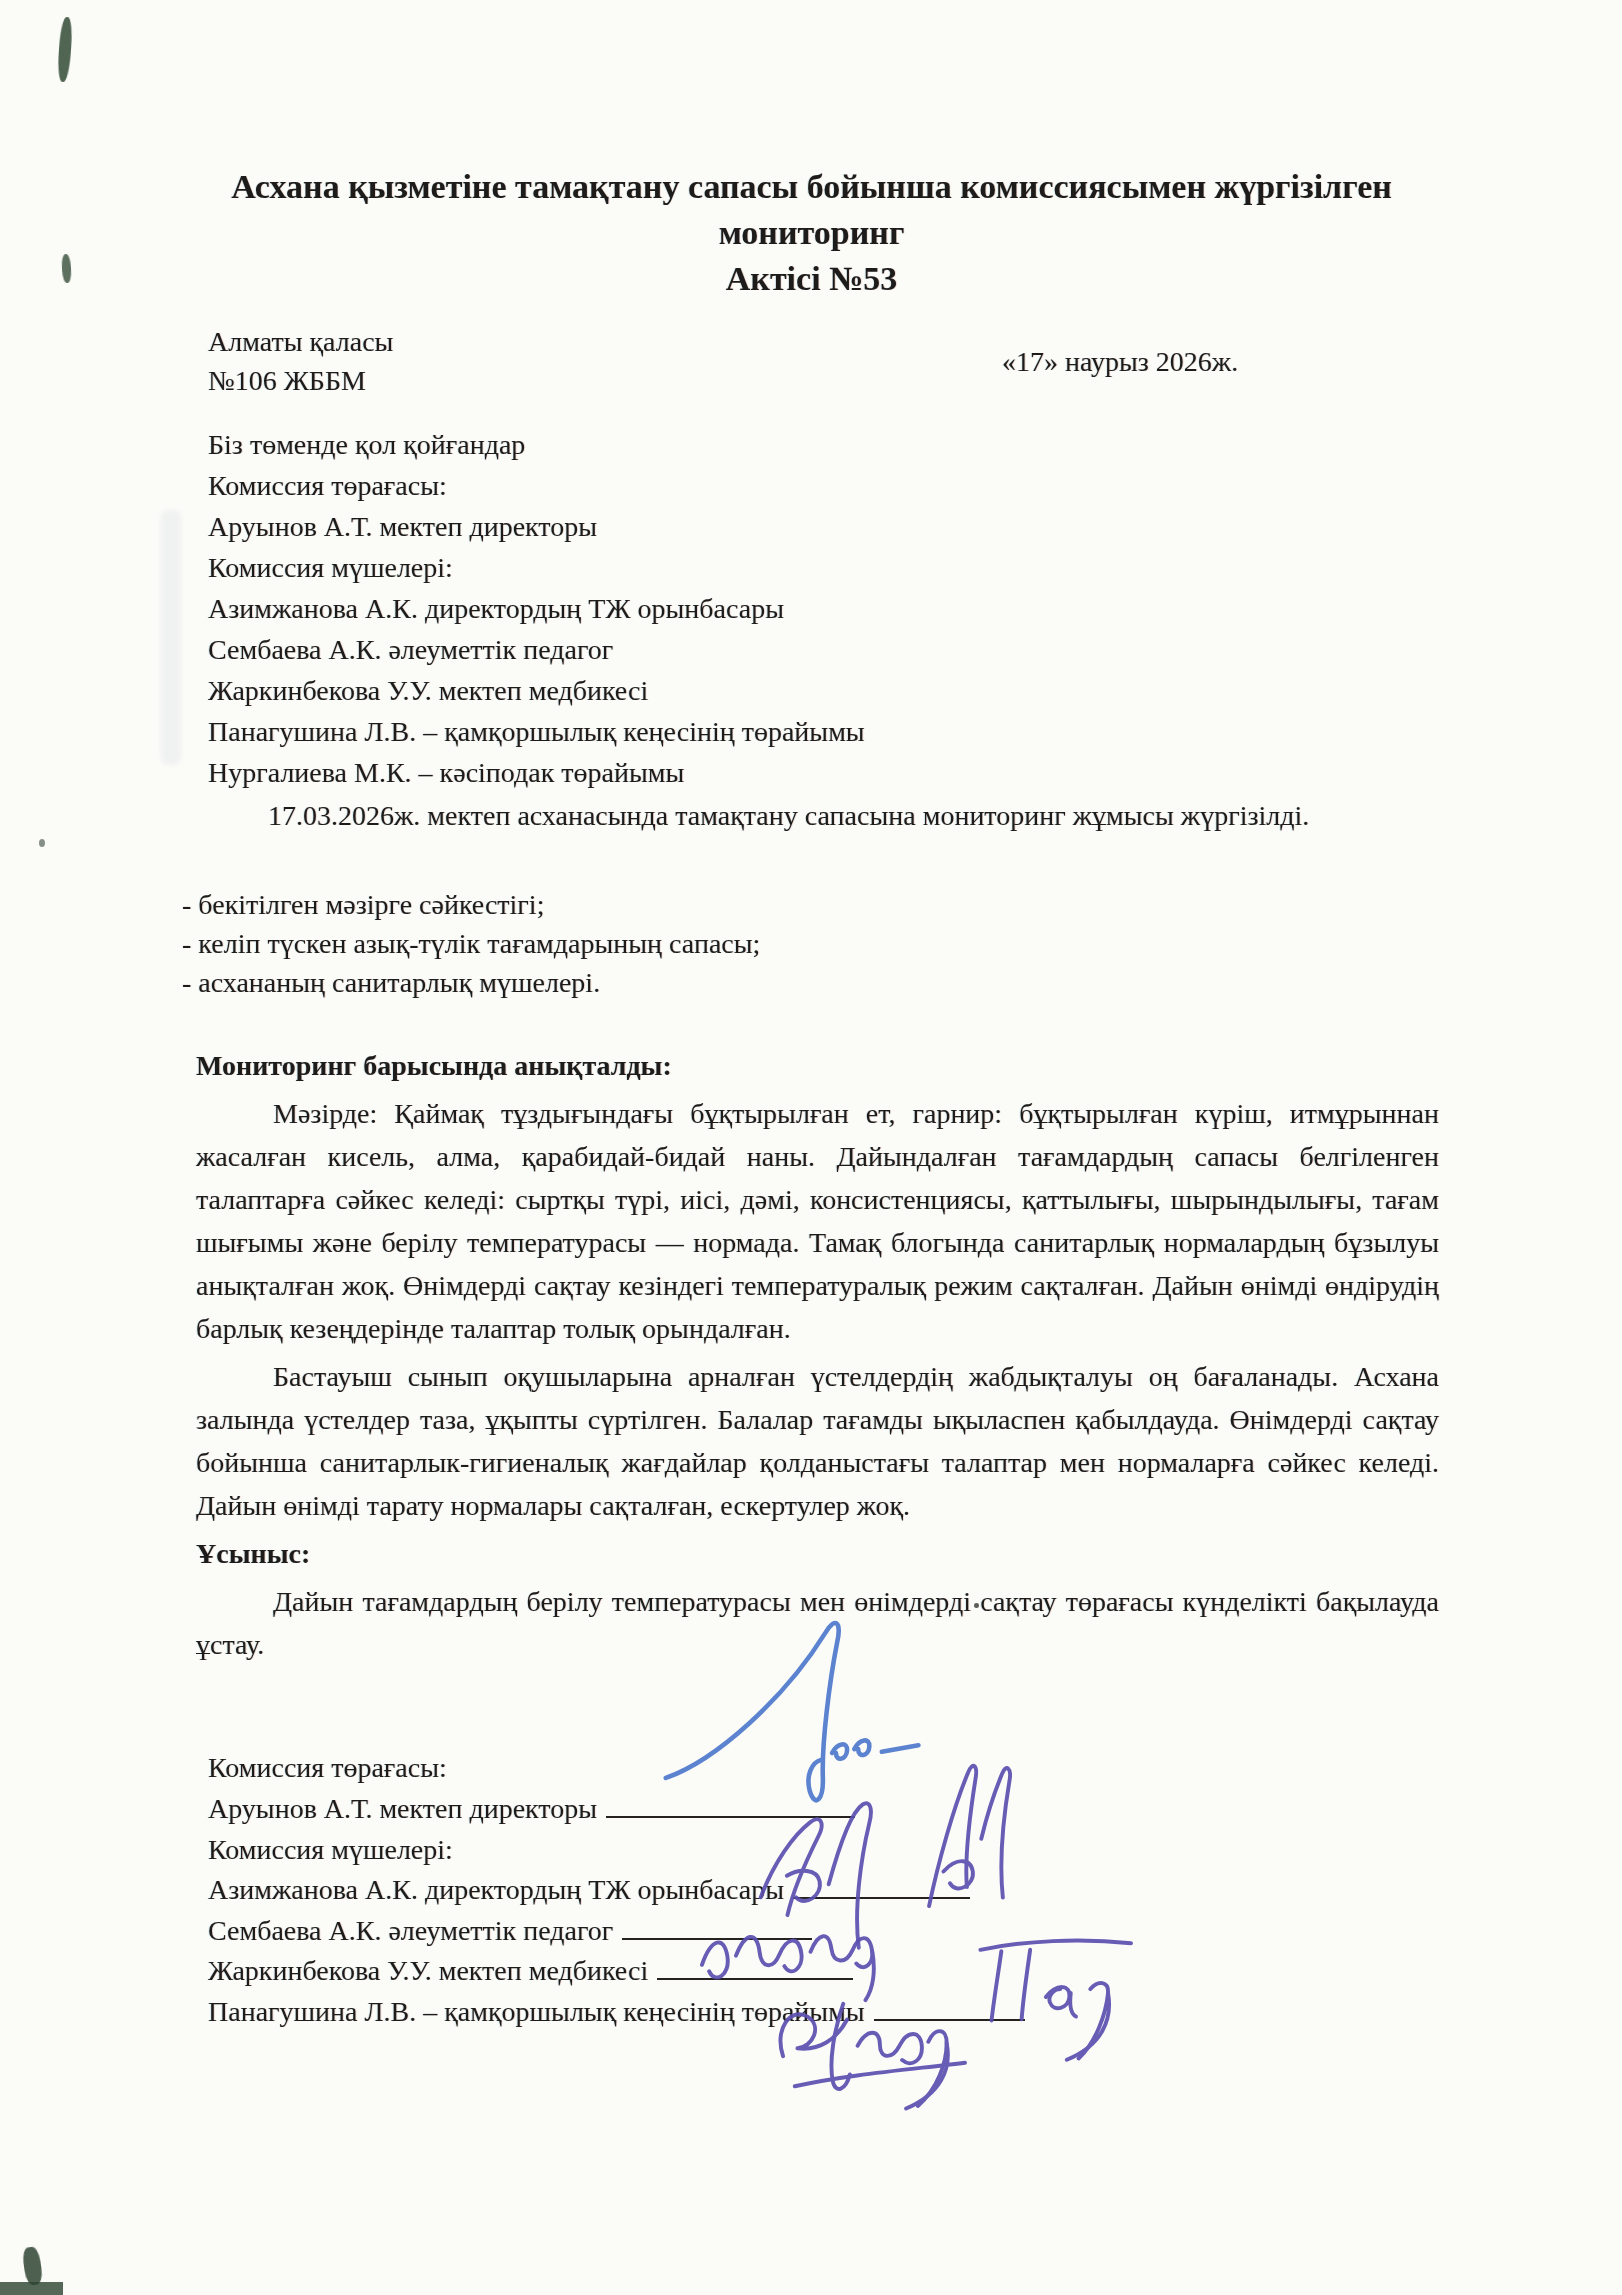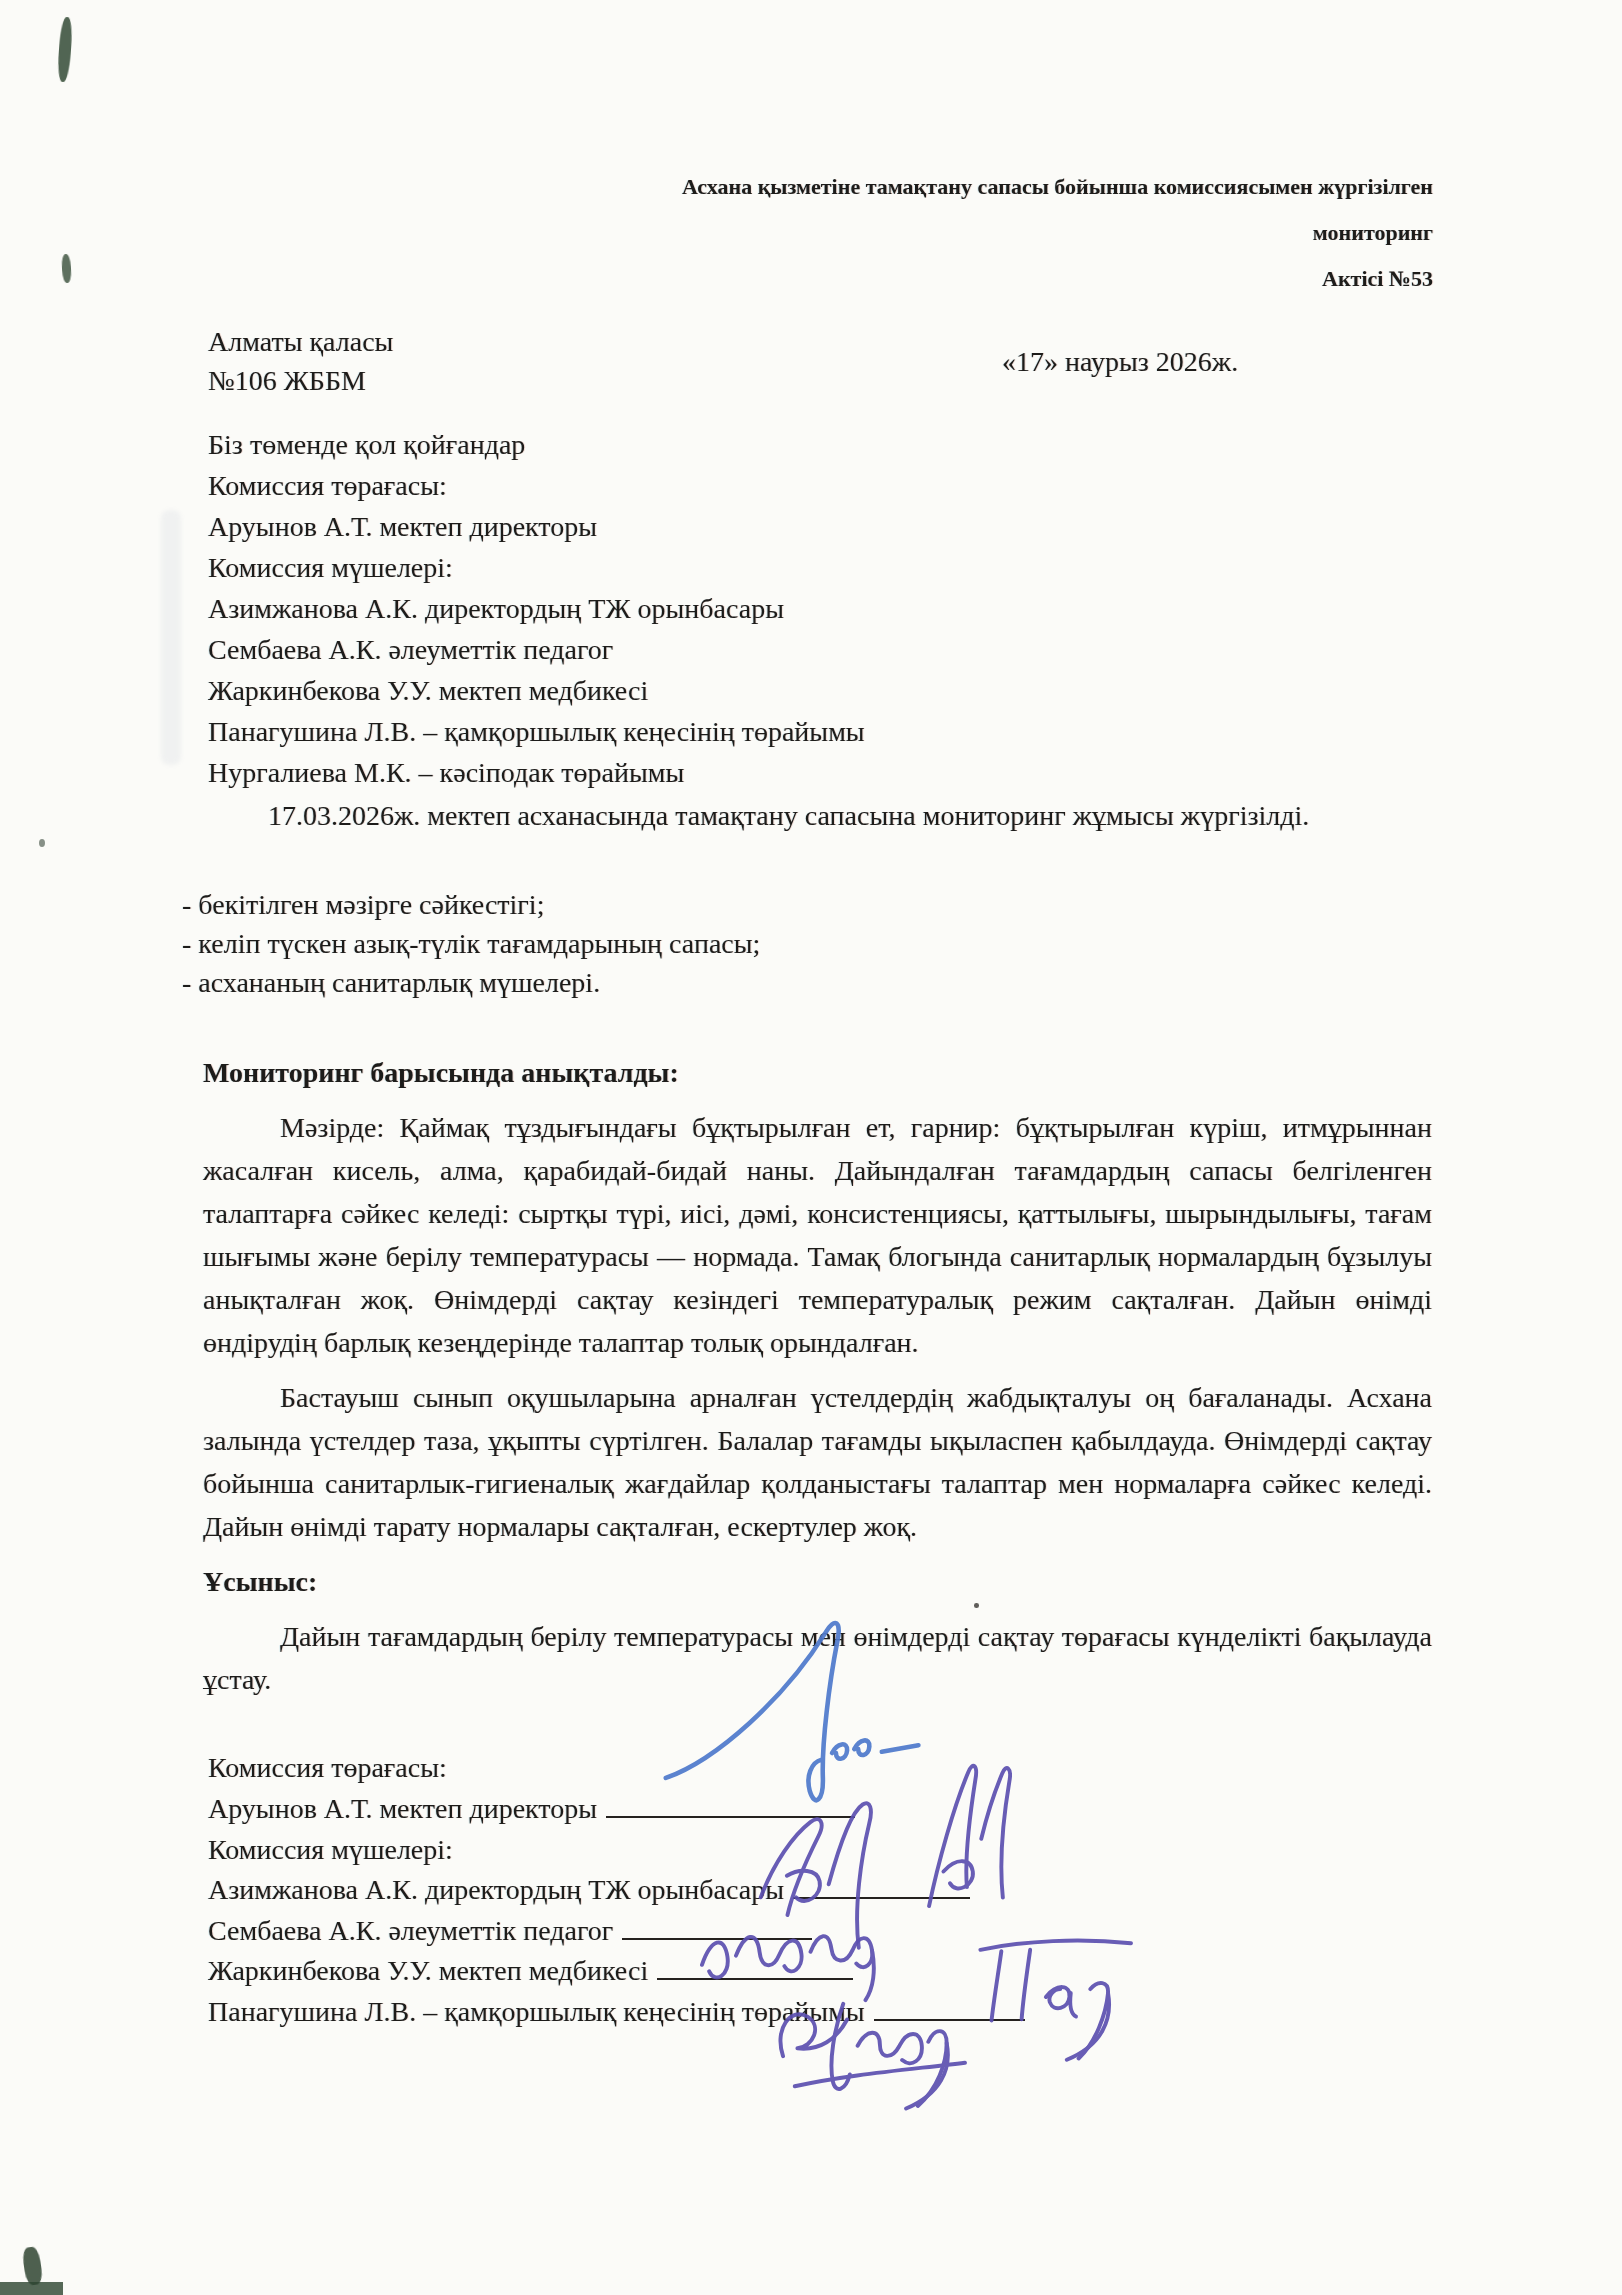--- a/index.html
+++ b/index.html
@@ -5,31 +5,31 @@
   html,body{margin:0;padding:0;background:#e8e8e6;}
   .page{
     position:relative;width:1623px;height:2295px;margin:0 auto;
     background:#fbfbf8;overflow:hidden;
     font-family:"Liberation Serif","DejaVu Serif",serif;
     color:#1d1c1a;
   }
   .abs{position:absolute;}
   .t{ text-shadow:0.9px 0 rgba(185,60,35,.16), -0.9px 0 rgba(20,140,185,.14); }
   .b{font-weight:normal;}
-  .title{top:164px;left:190px;width:1243px;text-align:right;
-         font-weight:bold;font-size:22px;line-height:46px;}
+  .title{top:164px;left:190px;width:1243px;text-align:center;
+         font-weight:bold;font-size:34px;line-height:46px;}
   .city{top:326px;left:208px;font-size:28px;}
   .school{top:365px;left:208px;font-size:28px;}
   .date{top:346px;left:1002px;font-size:28px;}
   .intro{top:424px;left:208px;width:1243px;font-size:28px;line-height:41px;}
   .p-intro{top:793px;left:191px;width:1253px;font-size:28px;line-height:46px;
            text-align:justify;text-indent:77px;}
   .checklist{top:885px;left:182px;width:1269px;font-size:28px;line-height:39px;}
   .flowB{top:1039px;left:191px;width:1253px;font-size:28px;line-height:43px;}
-  .flowB p{margin:12px;text-align:justify;text-indent:77px;}
+  .flowB p{margin:5px;text-align:justify;text-indent:77px;}
   .flowB .lbl{text-indent:0;text-align:left;font-weight:bold;}
   .sigrow{position:absolute;left:208px;font-size:28px;white-space:nowrap;}
   .sline{display:inline-block;height:22px;margin-left:9.2px;
          border-bottom:2.6px solid #25221f;}
   .sig{position:absolute;opacity:.92;}
   .artifact{position:absolute;}
   .smudge{left:161px;top:510px;width:19.6px;height:255px;background:#aab2c4;
           opacity:.13;filter:blur(2px);border-radius:7.9px;}
   .g1{left:59px;top:17px;width:11.8px;height:65px;background:#27402a;
       border-radius:45%;transform:rotate(4deg);opacity:.8;filter:blur(0.7px);}

